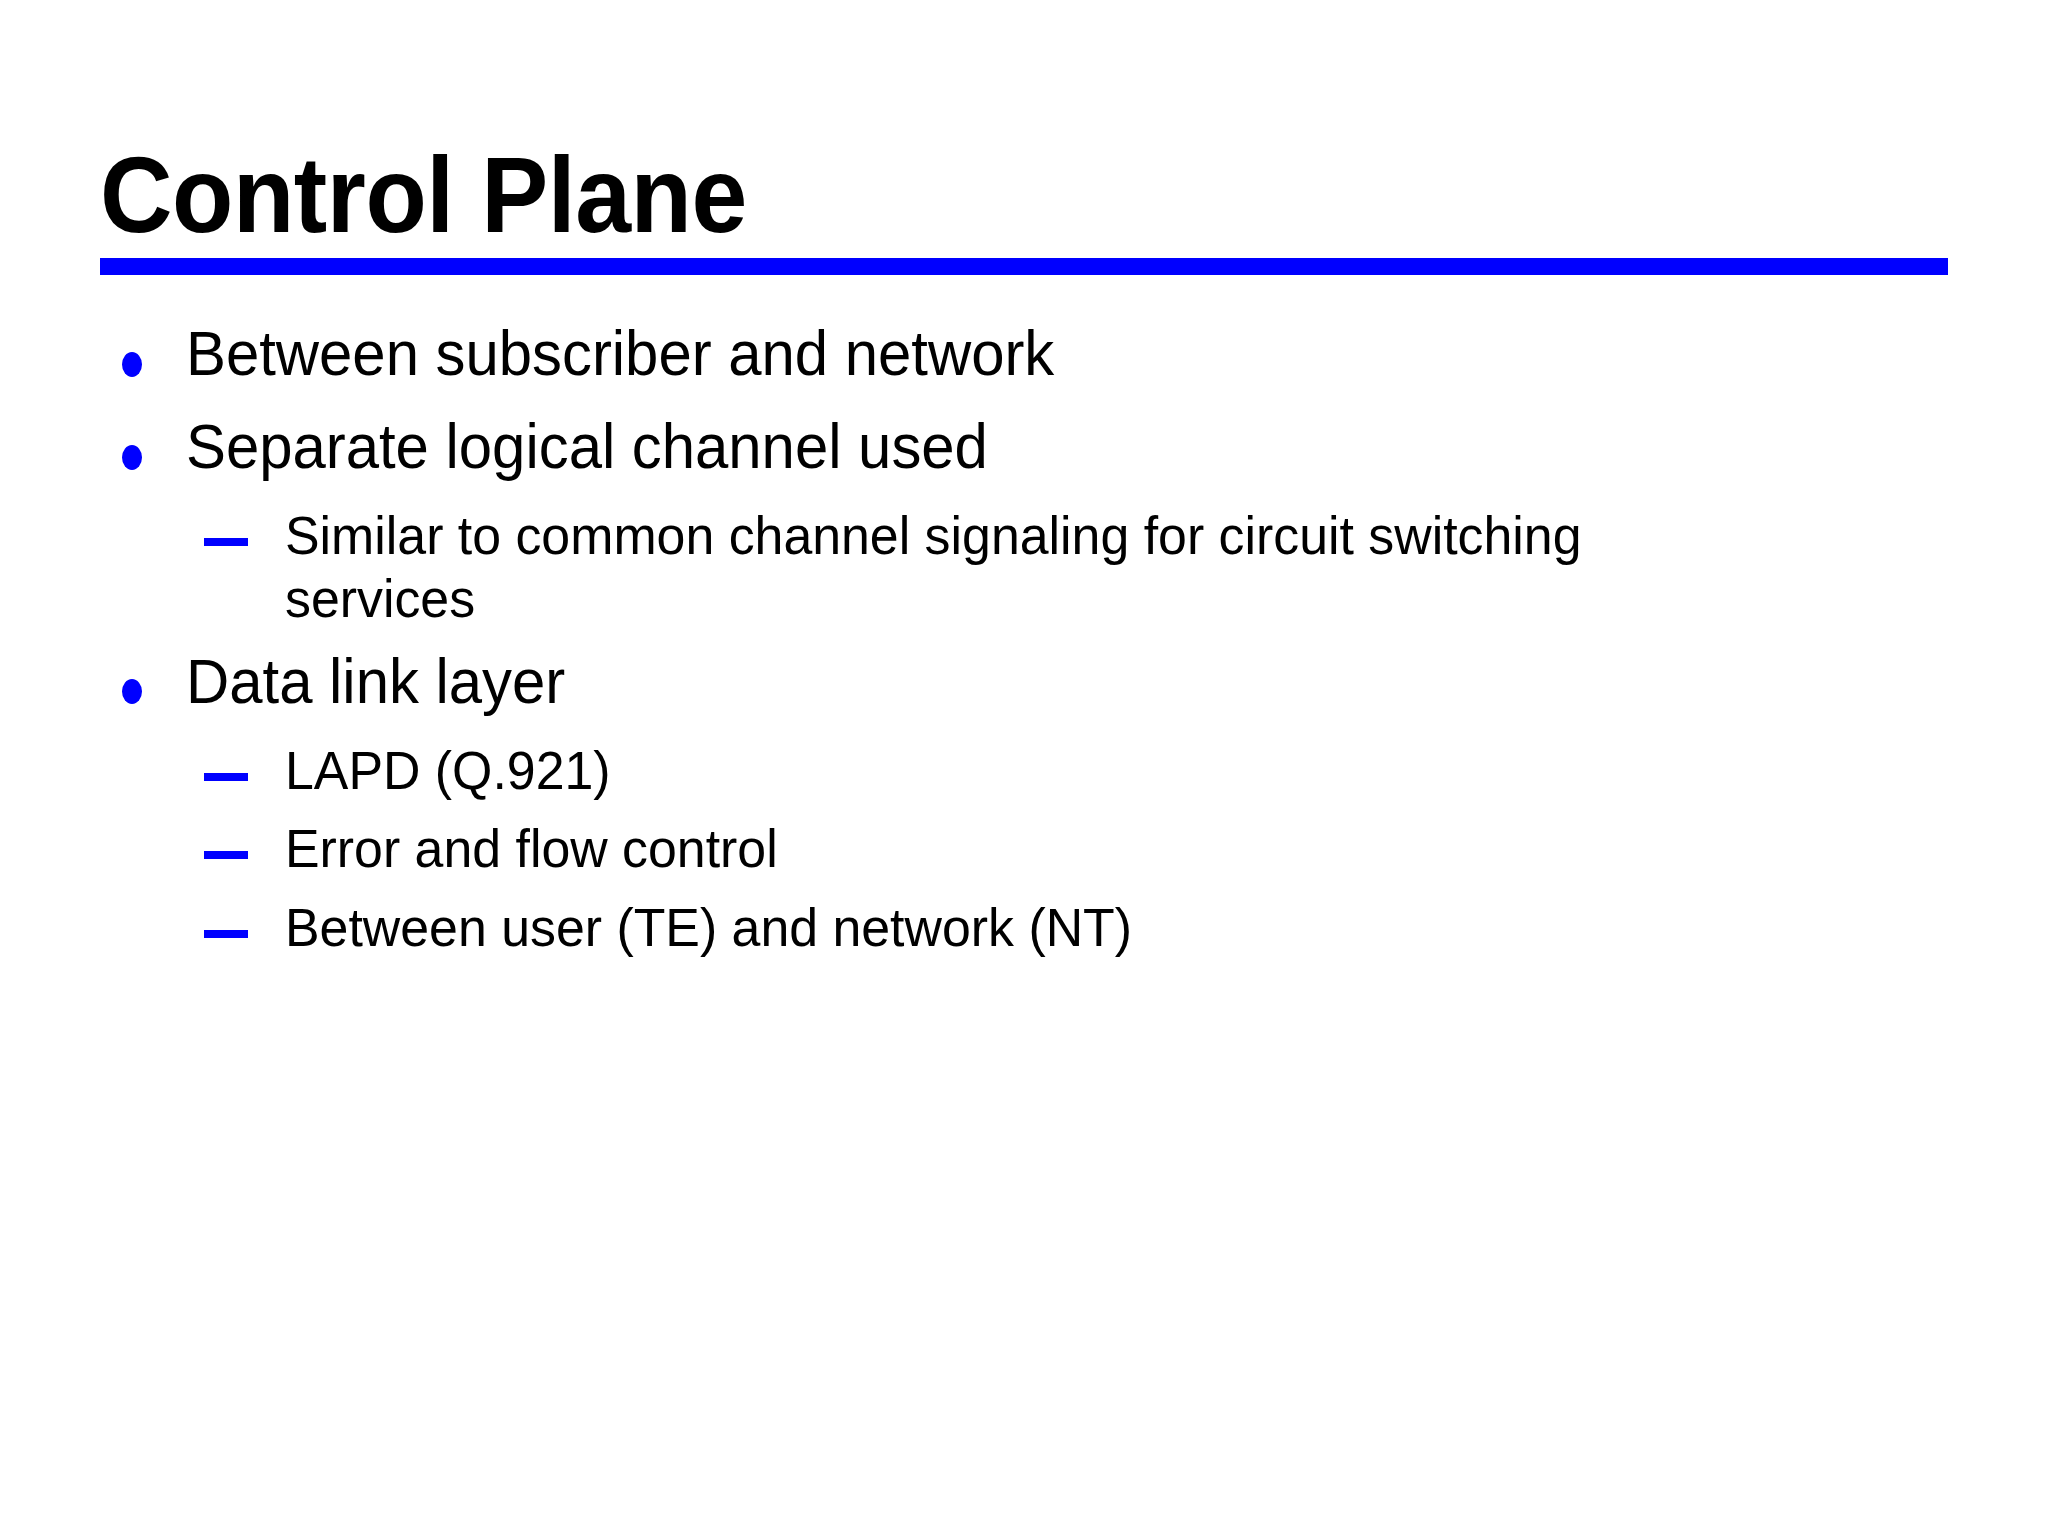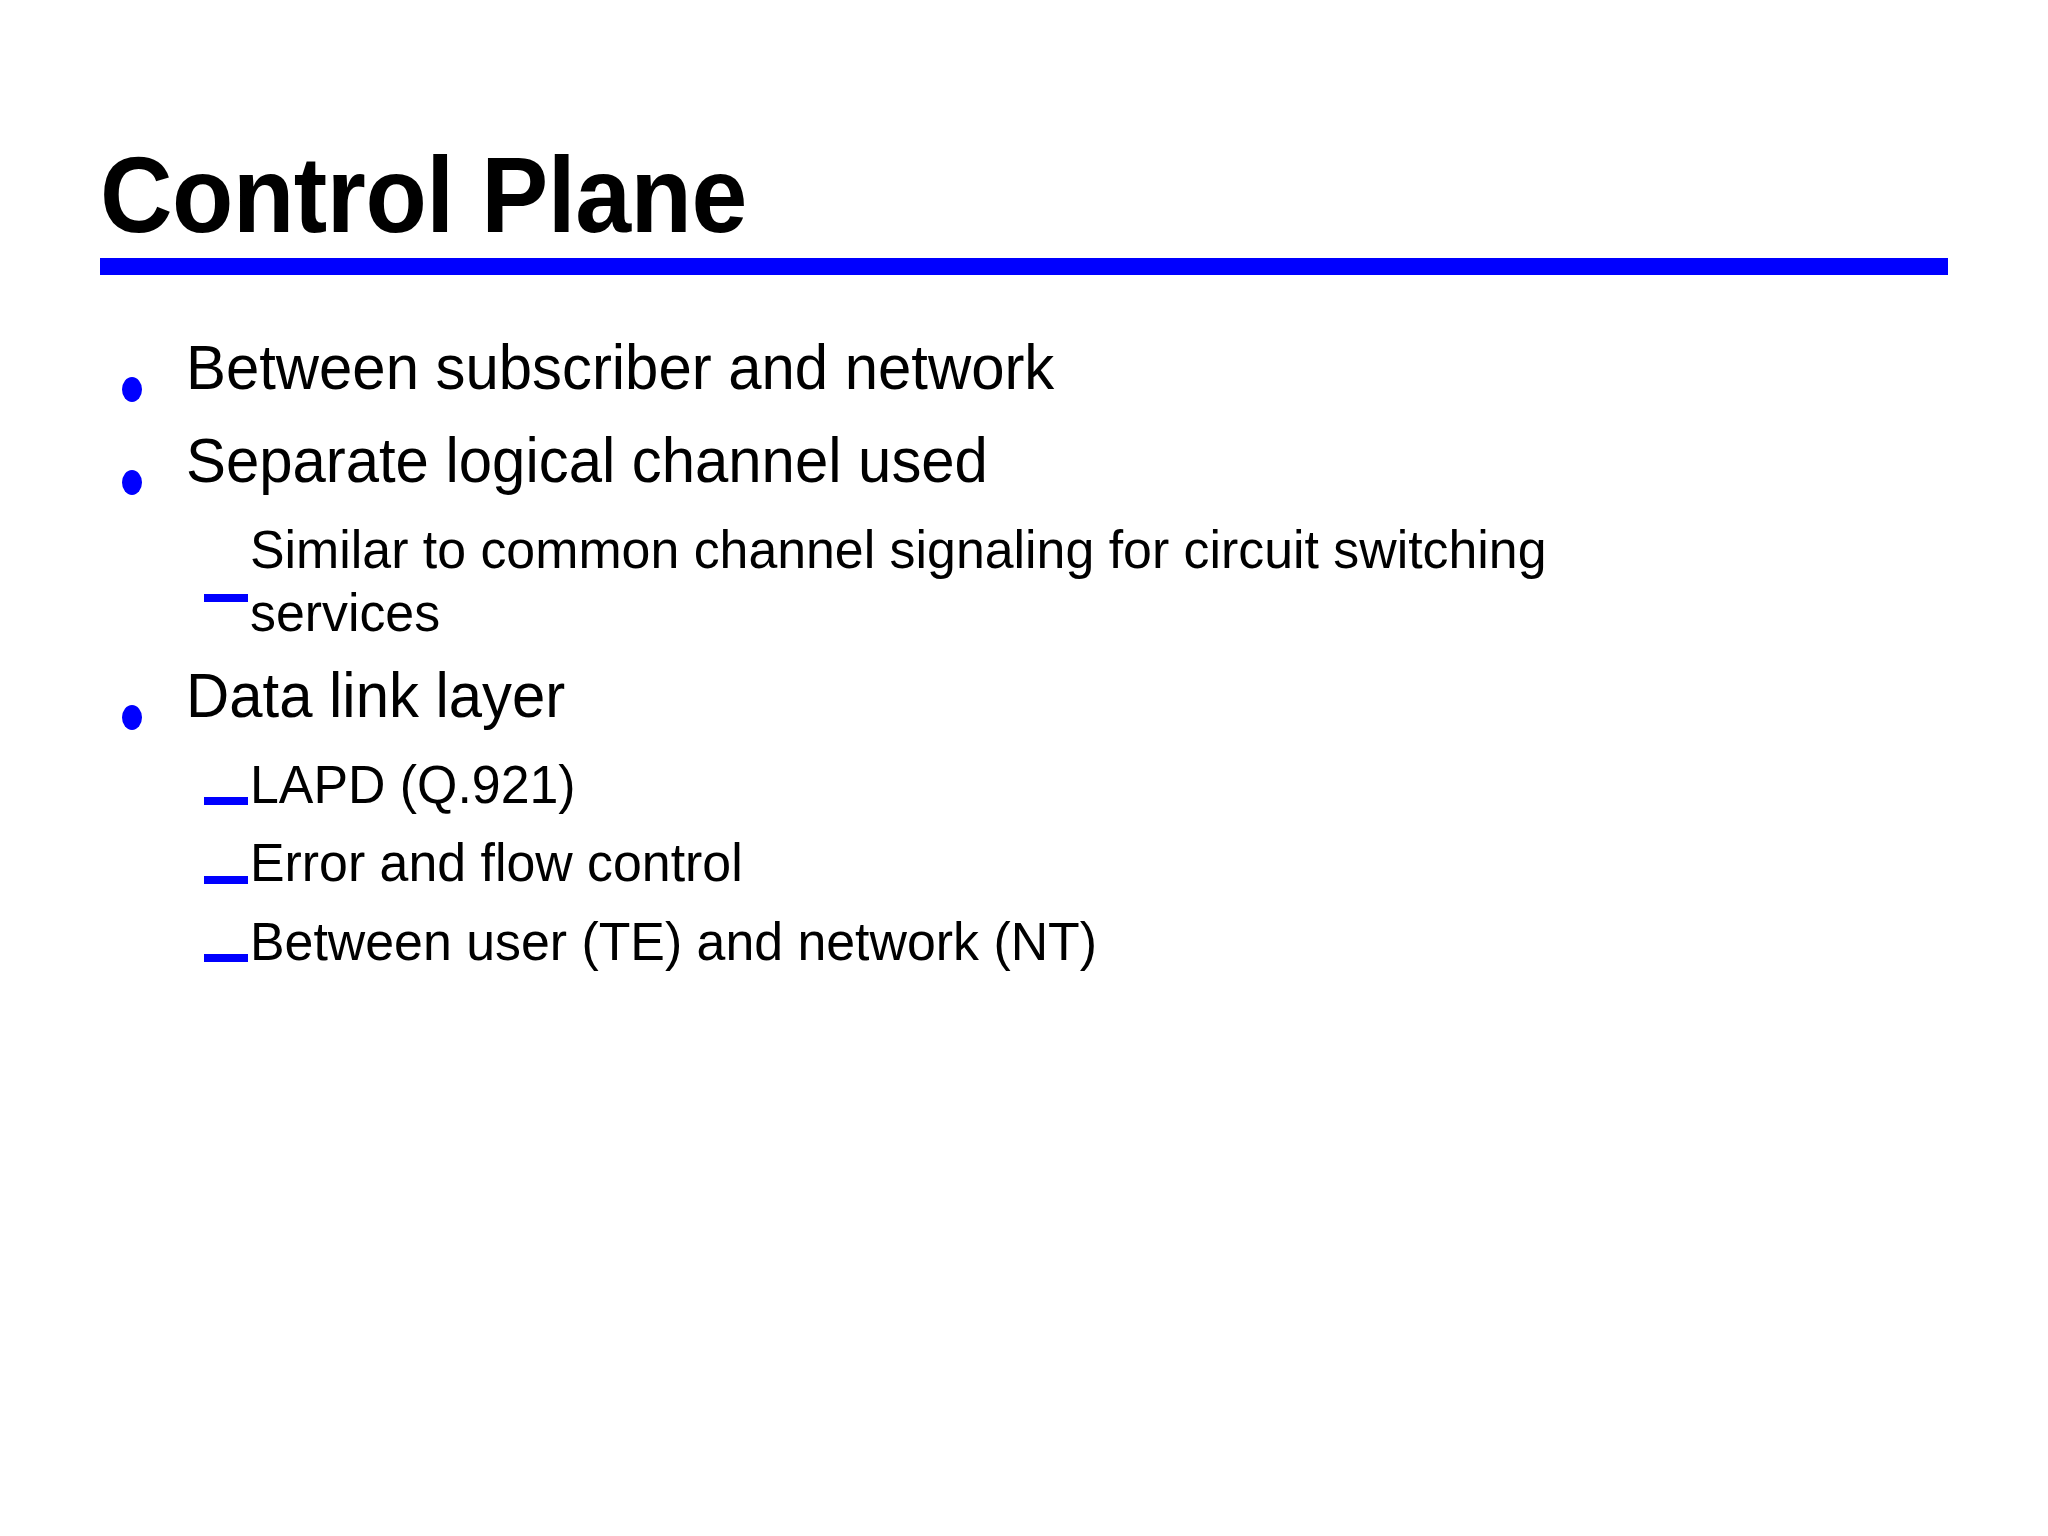--- a/index.html
+++ b/index.html
@@ -53,22 +53,22 @@
   
   .body-block {
     position: absolute;
     left: 108px;
     top: 318px;
     width: 1900px;
   }
 
   .bullet-l1 {
     display: flex;
-    align-items: flex-end;
-    margin: 14px 0 22px 0;
+    align-items: center;
+    margin: 0 0 22px 0;
     padding: 0;
   }
   .bullet-l1 .marker-dot {
     flex: 0 0 auto;
     width: 20px;
     height: 26px;
     margin: 22px 44px 0 14px;
     position: relative;
   }
   .bullet-l1 .marker-dot::before {
@@ -86,23 +86,24 @@
     line-height: 1.13;
     color: #000000;
     font-weight: normal;
     transform: scaleX(0.95);
     transform-origin: left center;
     white-space: nowrap;
   }
 
   .bullet-l2 {
     display: flex;
-    align-items: center;
+    align-items: flex-start;
     margin: 0 0 16px 0;
     padding: 0 0 0 96px;
+    gap: 35px;
   }
   .bullet-l2 .marker-dash {
     flex: 0 0 auto;
     width: 44px;
     height: 8px;
     background: #0000ff;
     margin: 34px 2px 0 0;
   }
   .bullet-l2 .text {
     font-size: 54px;

